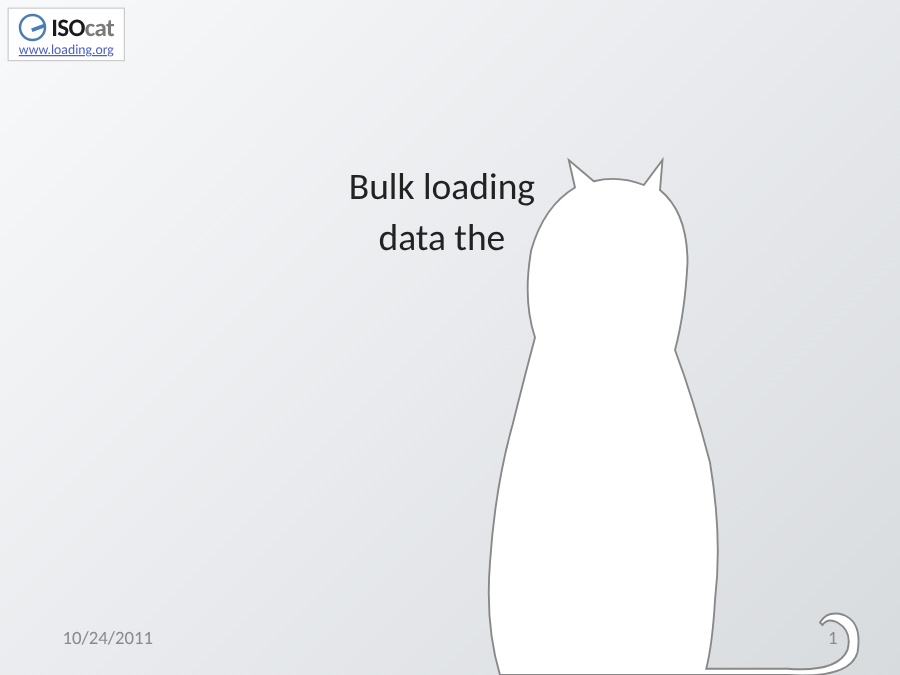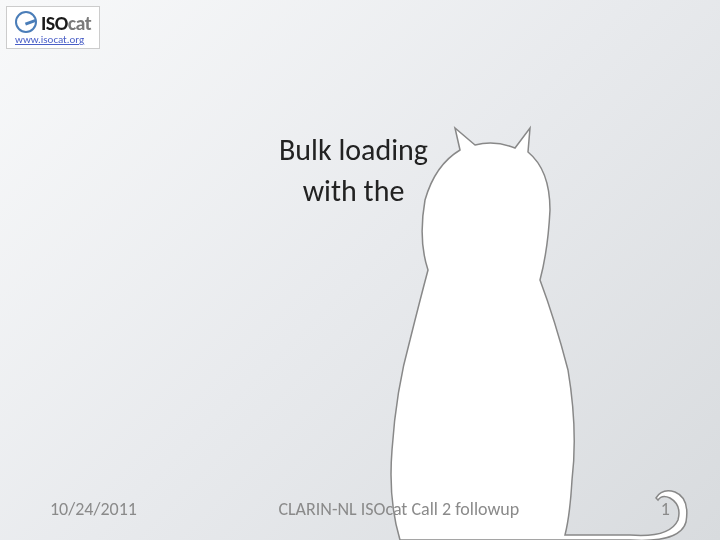--- a/index.html
+++ b/index.html
@@ -75,21 +75,21 @@
   font-weight: normal;
 }
 .footer {
   position: absolute;
   bottom: 20px;
   left: 0;
   width: 720px;
   display: flex;
   justify-content: space-between;
   padding: 0 50px;
-  font-size: 18px;
+  font-size: 15px;
   color: #8a8a8a;
 }
 .cat-silhouette {
   position: absolute;
   bottom: 0;
   right: 30px;
   width: 380px;
   height: 420px;
   z-index: 0;
 }
@@ -124,25 +124,24 @@
            Q 125 45 150 30 Z" fill="#ffffff" stroke="#888" stroke-width="1.5"></path>
 </svg>
 
 <div class="logo-box">
   <div class="logo-row">
     <div class="logo-icon"></div>
     <span>
       <span class="logo-text-iso">ISO</span><span class="logo-text-cat">cat</span>
     </span>
   </div>
-  <a class="logo-link">www.isocat.org</a>
+  <a class="logo-link">www.loading.org</a>
 </div>
 
 <div class="title-block">
   <div>Bulk loading</div>
-  <div>with the</div>
+  <div>data the</div>
 </div>
 
 <div class="footer">
   <span>10/24/2011</span>
-  <span>CLARIN-NL ISOcat Call 2 followup</span>
   <span>1</span>
 </div>
 
 </body></html>

